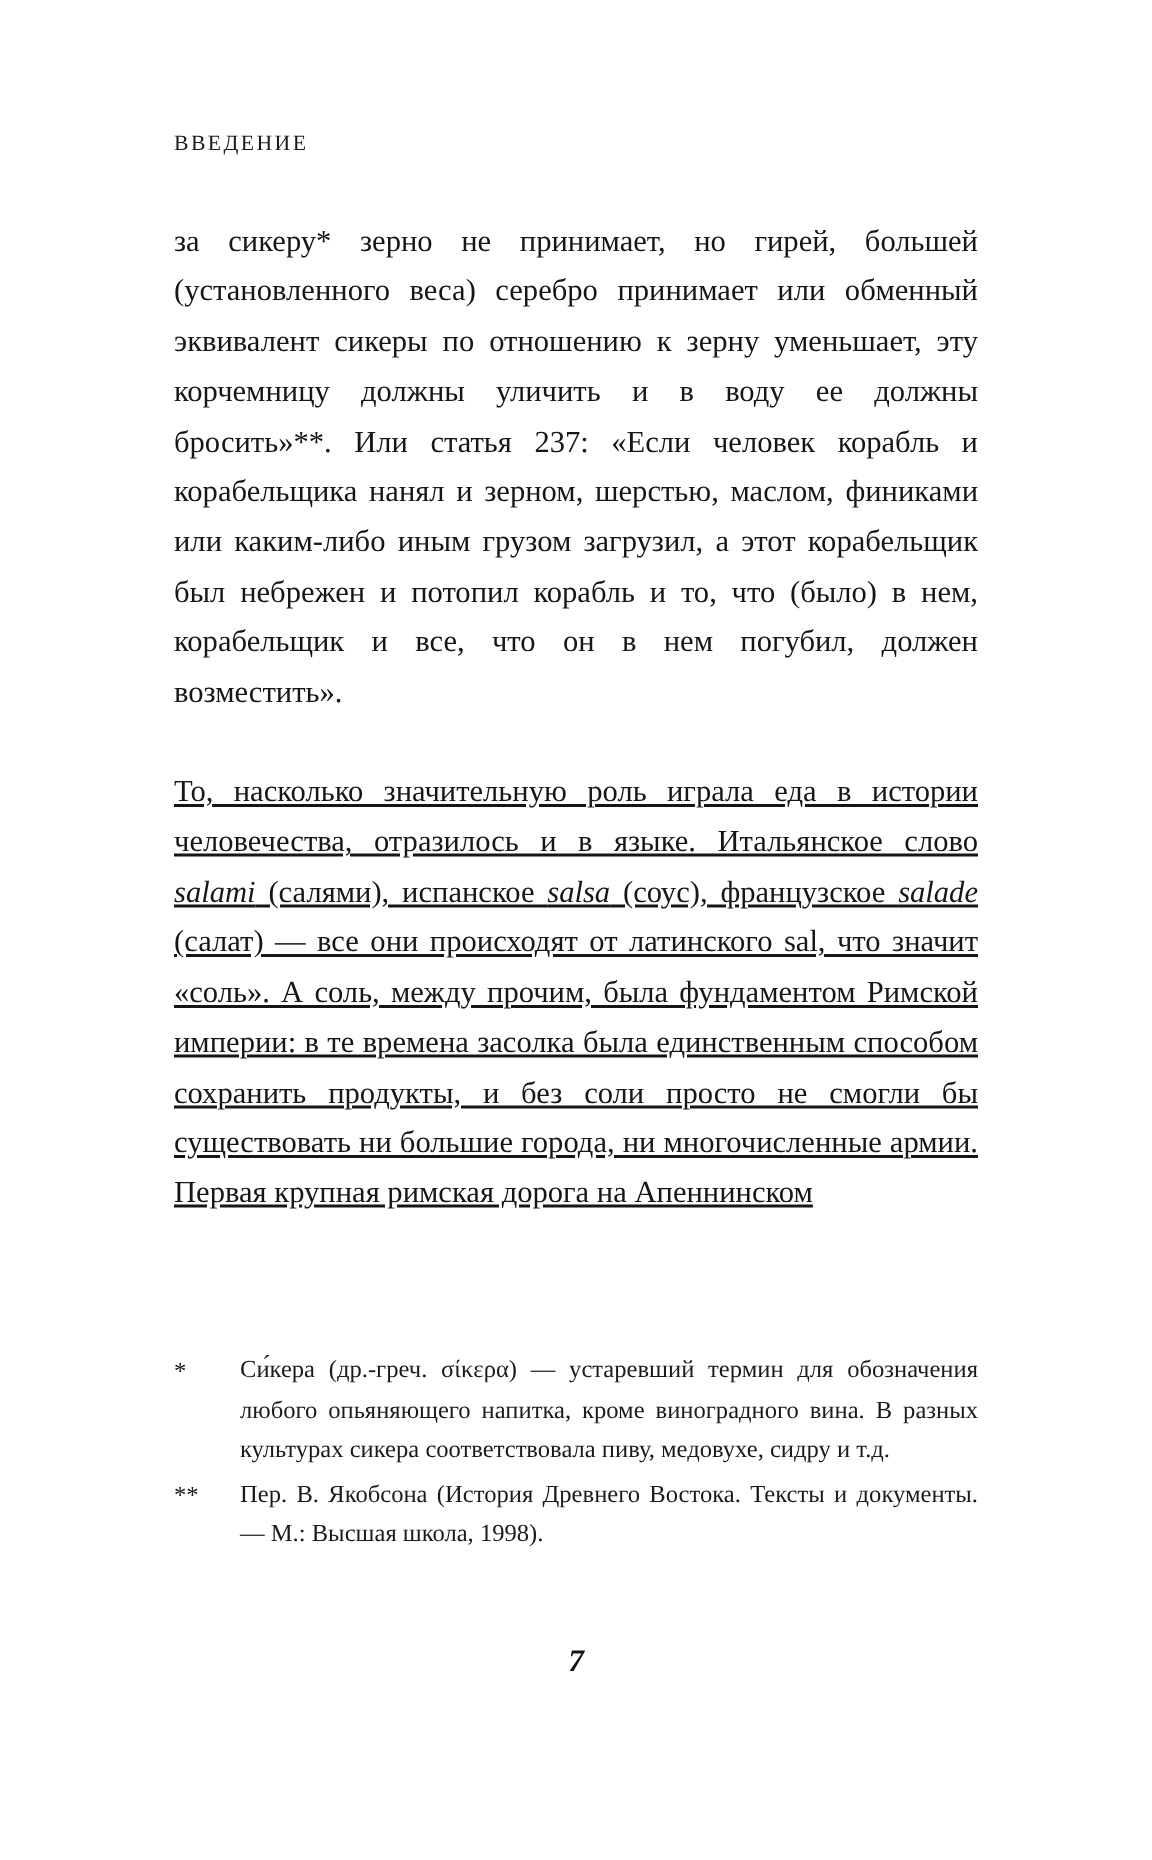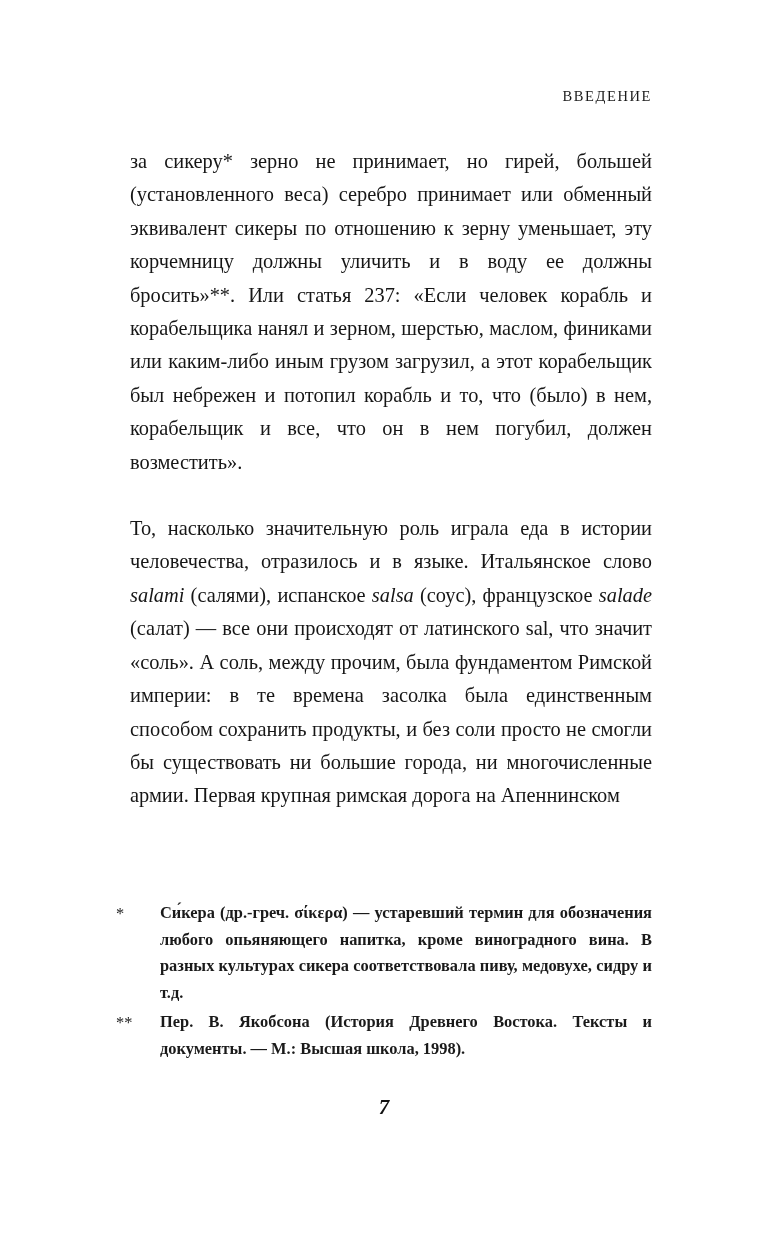--- a/index.html
+++ b/index.html
@@ -18,42 +18,42 @@
   .page {
     position: absolute;
     left: 0; top: 0;
     width: 768px;
     height: 1240px;
     box-sizing: border-box;
     padding: 0 116px;
   }
   .running-head {
     margin-top: 88px;
-    text-align: right;
+    text-align: left;
     font-size: 14.5px;
     letter-spacing: 1.6px;
     font-variant: small-caps;
     text-transform: uppercase;
     color: #1a1a1a;
   }
   .body-block {
     margin-top: 40px;
-    margin-left: 14px;
   }
   p.para {
     margin: 0;
     font-size: 20.4px;
     line-height: 33.4px;
     text-align: justify;
     text-justify: inter-word;
     hyphens: manual;
     color: #161616;
   }
   p.para + p.para {
     margin-top: 33px;
+    text-decoration: underline;
   }
   .italic { font-style: italic; }
   .footnotes {
     position: absolute;
     left: 116px;
     top: 900px;
     width: 536px;
   }
   .fn-row {
     display: flex;
@@ -67,21 +67,20 @@
   }
   .fn-mark {
     flex: 0 0 44px;
     text-align: left;
     padding-top: 1px;
   }
   .fn-text {
     flex: 1 1 auto;
     text-align: justify;
     text-justify: inter-word;
-    font-weight: bold;
   }
   .folio {
     position: absolute;
     left: 0;
     top: 1095px;
     width: 768px;
     text-align: center;
     font-size: 21px;
     font-style: italic;
     font-weight: 700;

